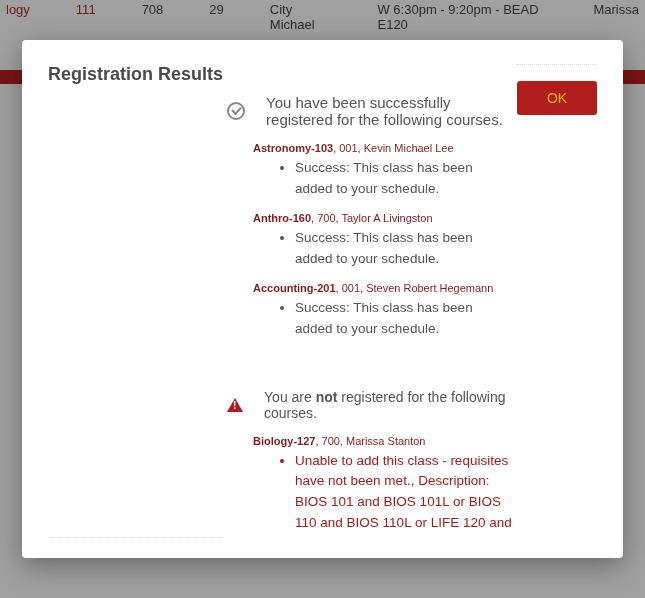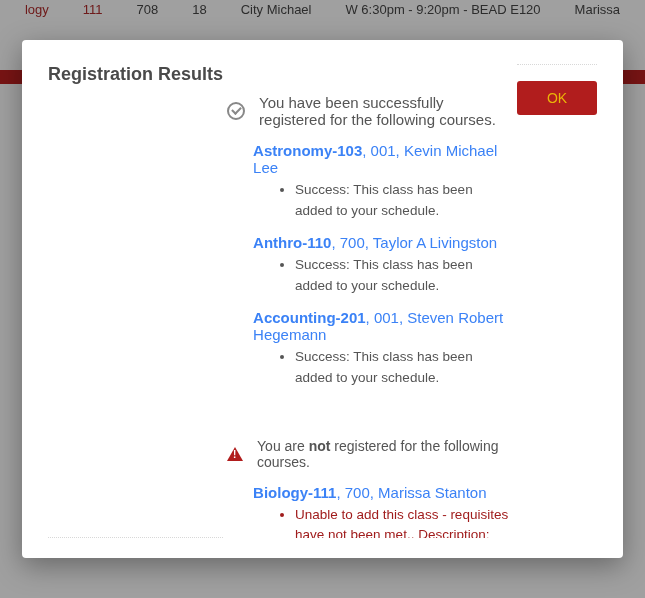--- a/index.html
+++ b/index.html
@@ -12,25 +12,24 @@
     background: #eaeaea;
     color: #555;
   }
   .backdrop {
     position: absolute;
     inset: 0;
     background: #f6f6f6;
   }
   .bg-row {
     display: flex;
-    gap: 34px;
+    gap: 46px;
     padding: 2px 6px;
     font-size: 13px;
     color: #444;
-    justify-content: center;
   }
   .bg-row .c1 { color: #aa2a2a; }
   .red-stripe {
     position: absolute;
     left: 0; right: 0;
     top: 70px;
     height: 14px;
     background: #b81f1f;
   }
   .overlay {
@@ -60,21 +59,21 @@
   .dialog-body {
     flex: 1;
     overflow: auto;
     padding: 30px 4px 10px 4px;
     font-size: 14px;
     color: #555;
   }
   .section-head {
     display: flex;
     align-items: center;
-    gap: 14px;
+    gap: 21px;
     margin-bottom: 14px;
   }
   .section-head .msg { font-size: 15px; }
   .warn .msg { font-size: 14px; }
   .icon-circle {
     width: 18px; height: 18px;
     border: 2px solid #888;
     border-radius: 50%;
     display: flex;
     align-items: center;
@@ -99,22 +98,22 @@
   .icon-warn::after {
     content: "!";
     position: absolute;
     left: -2px; top: 2px;
     color: #fff;
     font-size: 10px;
     font-weight: bold;
   }
   .course {
     margin: 6px 0 2px 26px;
-    font-size: 15px;
-    color: #3b82f6;
+    font-size: 11px;
+    color: #7f1d1d;
   }
   .course .code { font-weight: bold; }
   ul.det {
     list-style: disc;
     margin: 4px 0 12px 68px;
     padding: 0;
   }
   ul.det li {
     font-size: 13.5px;
     line-height: 1.55;
@@ -142,21 +141,21 @@
   }
 </style>
 </head>
 <body>
 
 <div class="backdrop">
   <div class="bg-row">
     <span class="c1">logy</span>
     <span class="c1">111</span>
     <span>708</span>
-    <span>18</span>
+    <span>29</span>
     <span>City Michael</span>
     <span>W 6:30pm - 9:20pm - BEAD E120</span>
     <span>Marissa</span>
   </div>
   <div class="red-stripe"></div>
 </div>
 
 <div class="overlay"></div>
 
 <div class="dialog">
@@ -171,21 +170,21 @@
 
     <div>
       <div class="course">
         <span class="code">Astronomy-103</span><span>, 001, Kevin Michael Lee</span>
       </div>
       <ul class="det">
           <li>Success: This class has been added to your schedule.</li>
         </ul>
 
       <div class="course">
-        <span class="code">Anthro-110</span><span>, 700, Taylor A Livingston</span>
+        <span class="code">Anthro-160</span><span>, 700, Taylor A Livingston</span>
       </div>
       <ul class="det">
           <li>Success: This class has been added to your schedule.</li>
         </ul>
 
       <div class="course">
         <span class="code">Accounting-201</span><span>, 001, Steven Robert Hegemann</span>
       </div>
       <ul class="det">
           <li>Success: This class has been added to your schedule.</li>
@@ -194,21 +193,21 @@
 
     <div class="warn-section">
       <div class="section-head warn">
         <span class="icon-warn"></span>
         <span class="msg">
           <span>You are </span><span class="bold">not</span><span> registered for the following courses.</span>
         </span>
       </div>
 
       <div class="course">
-        <span class="code">Biology-111</span><span>, 700, Marissa Stanton</span>
+        <span class="code">Biology-127</span><span>, 700, Marissa Stanton</span>
       </div>
       <ul class="det">
           <li>Unable to add this class - requisites have not been met., Description: BIOS 101 and BIOS 101L or BIOS 110 and BIOS 110L or LIFE 120 and LIFE 120L</li>
         </ul>
     </div>
 
   </div>
 
   <div class="dialog-footer">
     <button class="btn-ok">OK</button>

